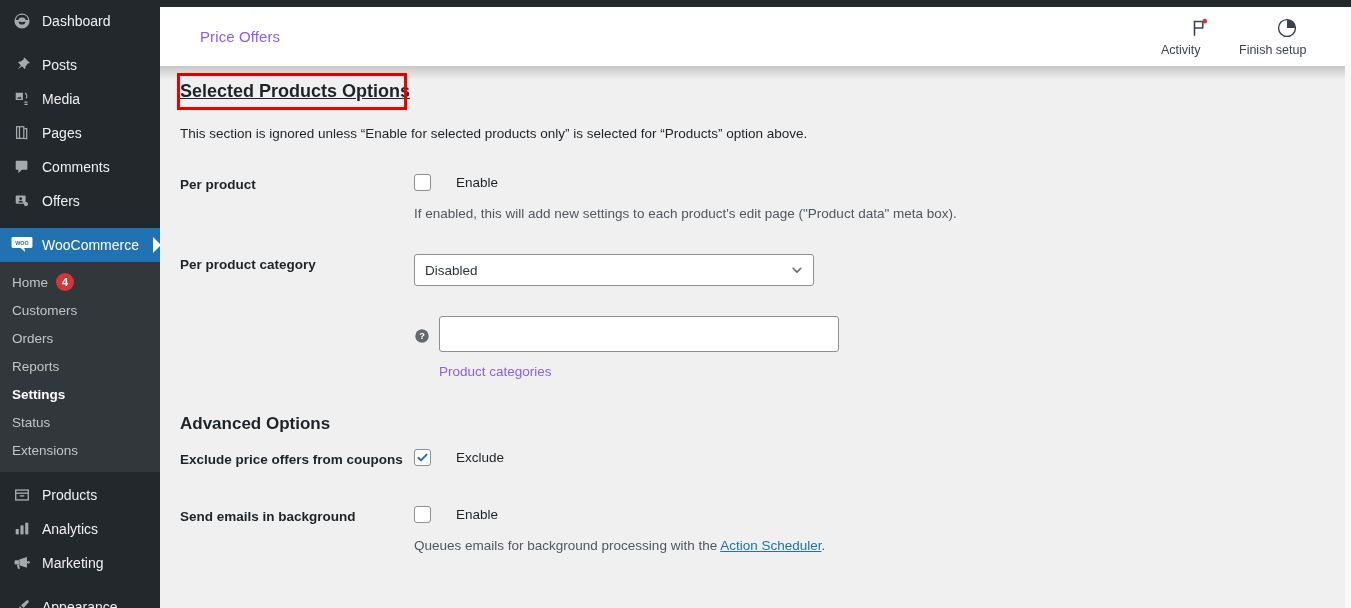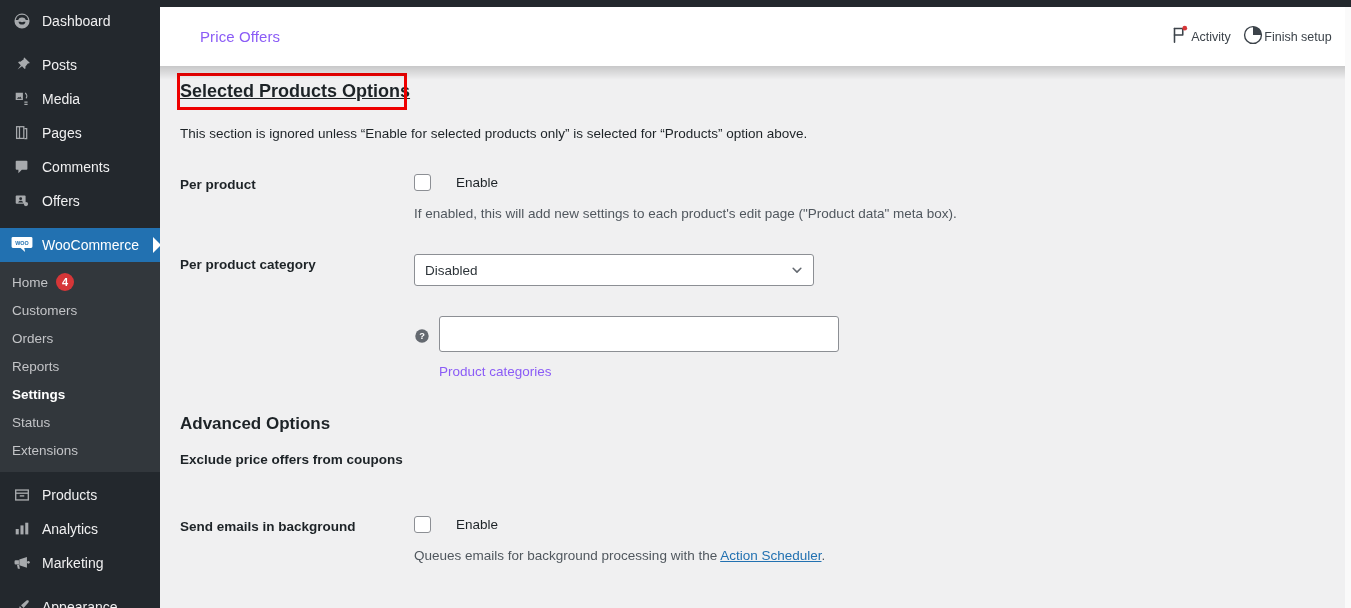--- a/index.html
+++ b/index.html
@@ -137,22 +137,21 @@
   }
   .wc-header .page-title {
     font-size: 15px;
     color: #8b5cf6;
     font-weight: normal;
     letter-spacing: .1px;
   }
   .wc-header .spacer { flex: 1 1 auto; }
   .hdr-btn {
     display: flex;
-    flex-direction: row;
-    align-items: center;
+    flex-direction: column;
     justify-content: center;
     width: 78px;
     height: 73px;
     cursor: pointer;
     color: #3c434a;
   }
   .hdr-btn .hb-icon {
     height: 24px;
     display: flex;
     align-items: center;
@@ -580,23 +579,33 @@
           <input class="text-input" type="text" placeholder="" style="">
           <div class="input-hint">Product categories</div>
         </div>
       </div>
 
       
       <h2 class="adv-title">Advanced Options</h2>
 
       <div class="form-row" style="margin-top:14px;">
         <div class="fr-label">Exclude price offers from coupons</div>
-      </div>
-
-      <div class="form-row" style="margin-top:46px;">
+        <div class="fr-field">
+          <div class="cb-line">
+            <span class="checkbox checked">
+              <svg width="13" height="13" viewBox="0 0 16 16" fill="none" stroke="#2271b1" stroke-width="2.4" stroke-linecap="round" stroke-linejoin="round">
+                <path d="M3 8.3l3.2 3.3L13 4.4"></path>
+              </svg>
+            </span>
+            <span class="cb-text">Exclude</span>
+          </div>
+        </div>
+      </div>
+
+      <div class="form-row" style="margin-top:36px;">
         <div class="fr-label">Send emails in background</div>
         <div class="fr-field">
           <div class="cb-line">
             <span class="checkbox">
               
             </span>
             <span class="cb-text">Enable</span>
           </div>
           <div class="field-desc">
             <span>Queues emails for background processing with the </span><a href="#">Action Scheduler</a><span>.</span>

